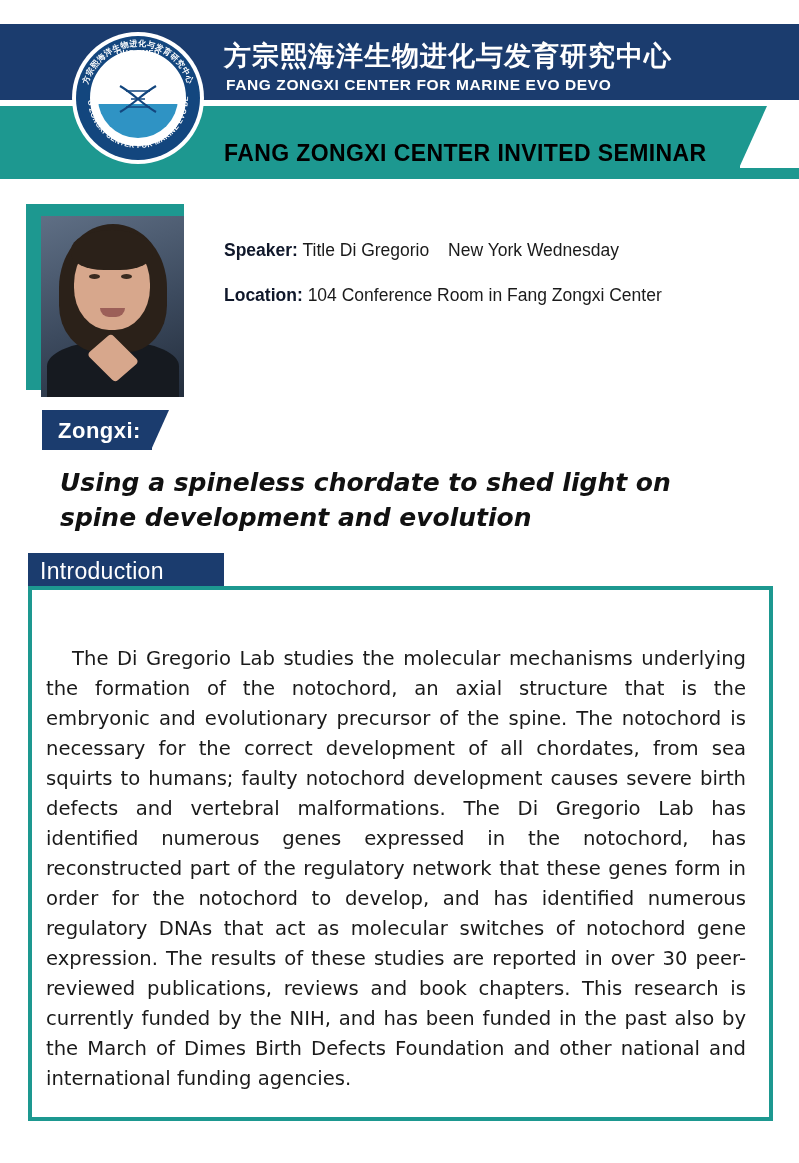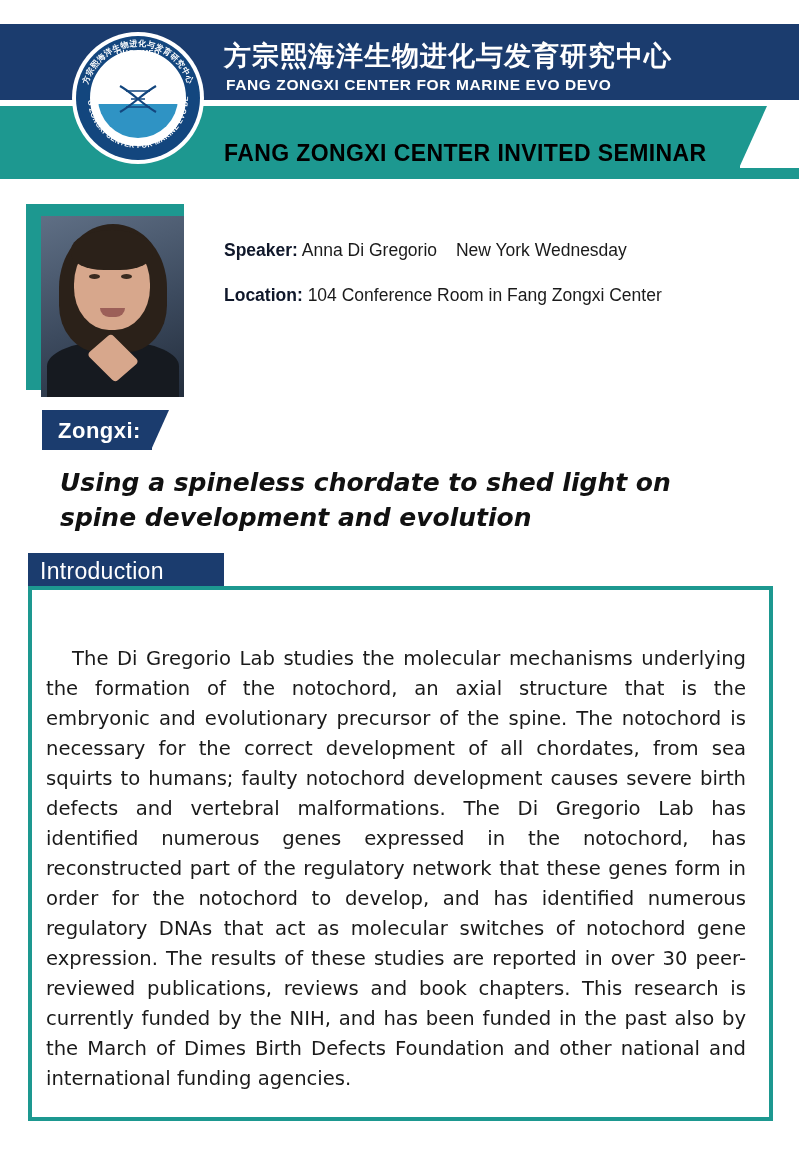--- a/index.html
+++ b/index.html
@@ -469,21 +469,21 @@
     <div class="photo-hair-front"></div>
     <div class="photo-eye-l"></div>
     <div class="photo-eye-r"></div>
     <div class="photo-mouth"></div>
     <div class="photo-collar"></div>
   </div>
 
   <div class="details">
     <div class="detail-row">
       <span class="detail-label">Speaker:</span>
-      <span class="detail-value">Anna Di Gregorio</span>
+      <span class="detail-value">Title Di Gregorio</span>
       <span class="detail-value speaker-affil">New York Wednesday</span>
     </div>
     <div class="detail-row">
       <span class="detail-label">Location:</span>
       <span class="detail-value">104 Conference Room in Fang Zongxi Center</span>
     </div>
   </div>
 
   <div class="title-tag"></div>
   <div class="title-tag-notch"></div>

